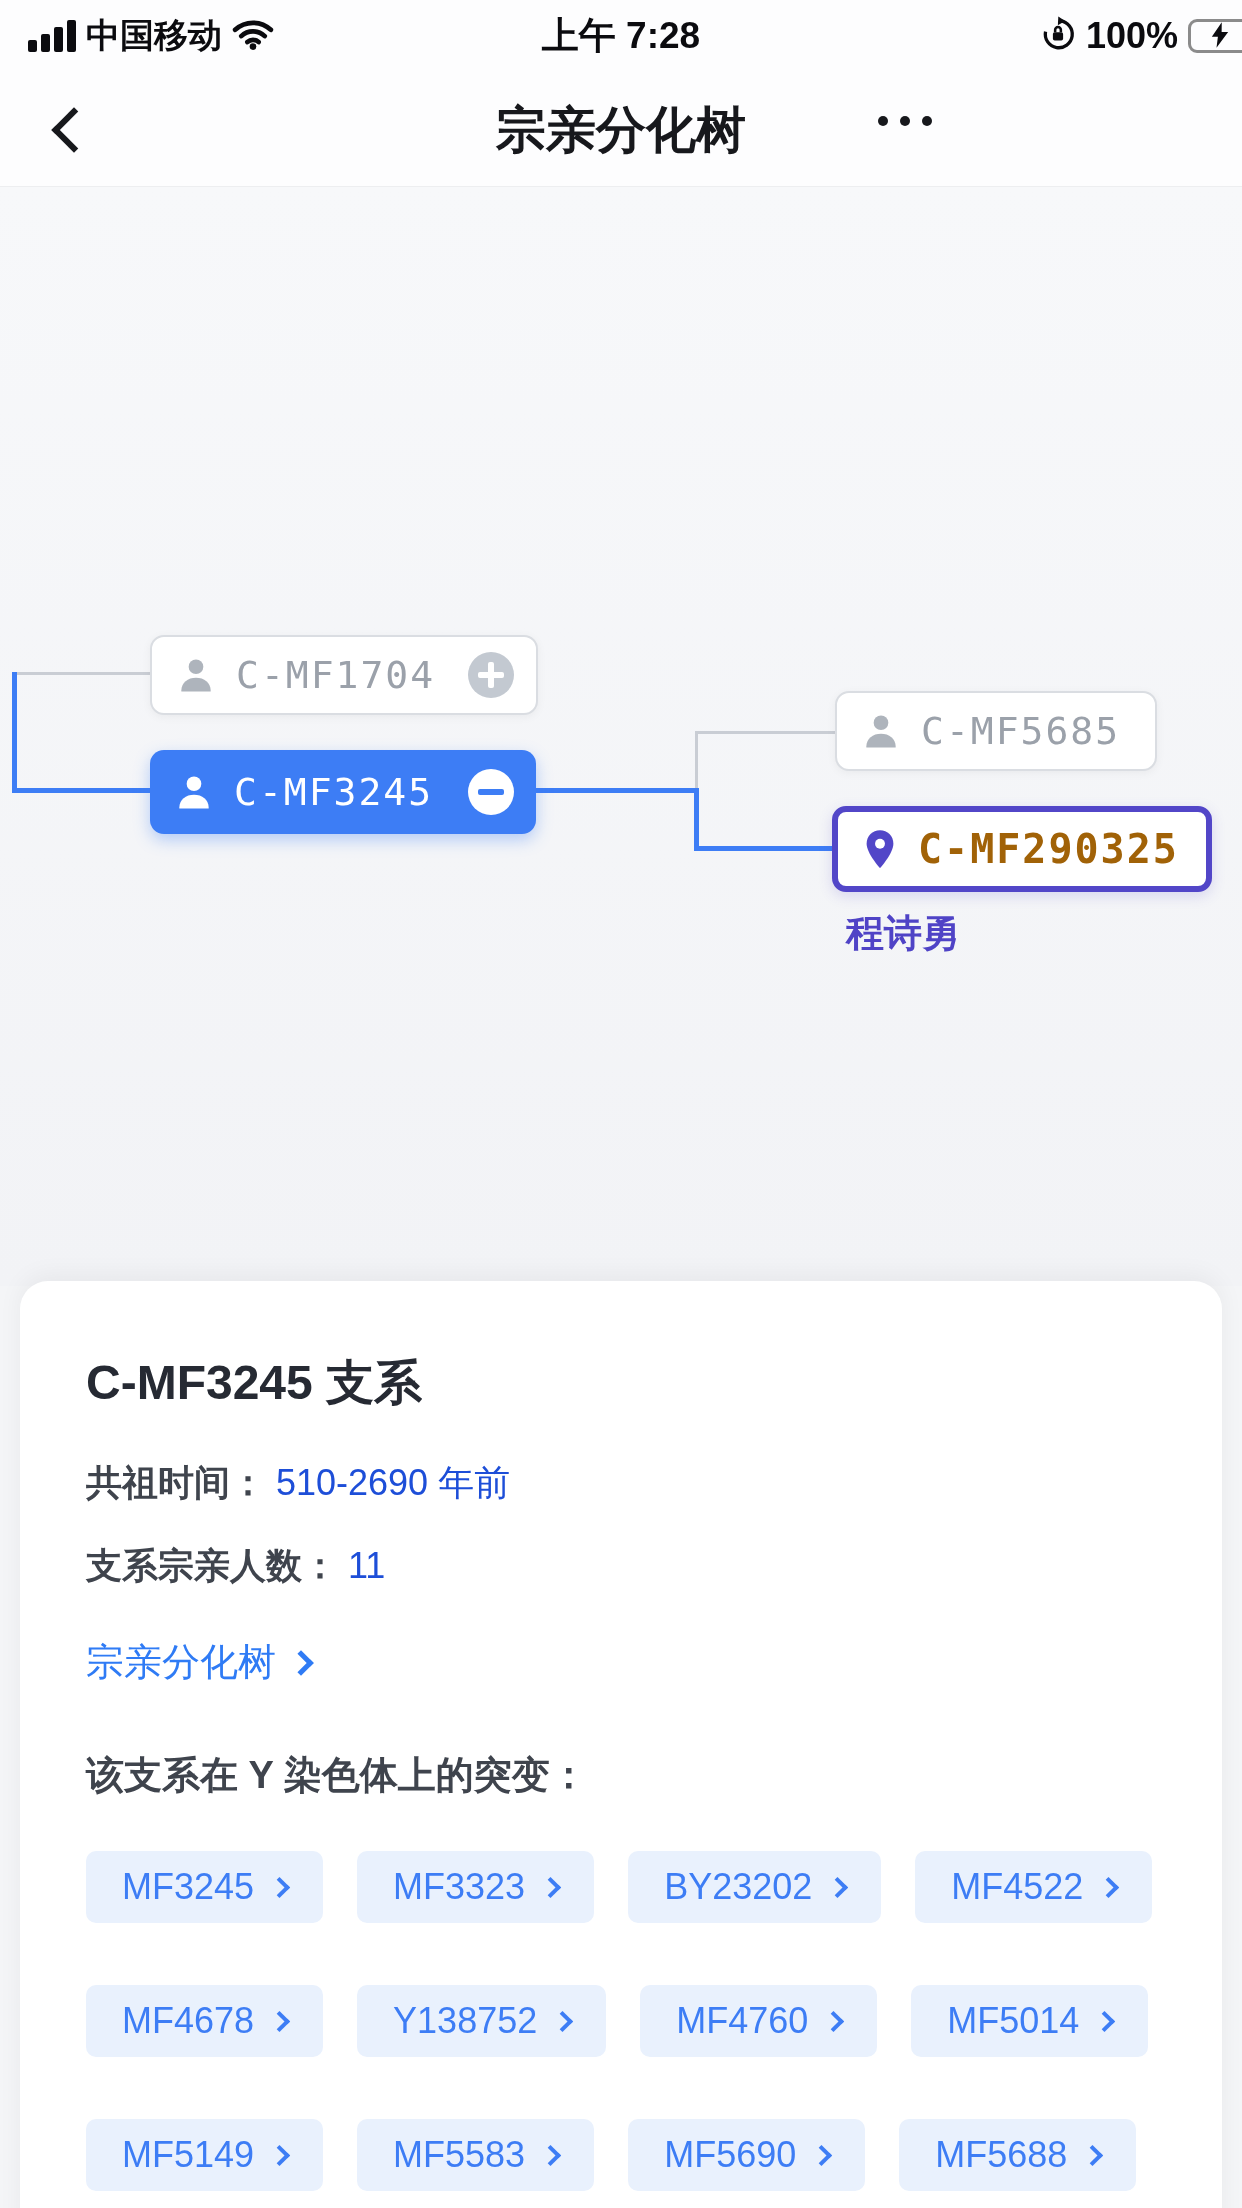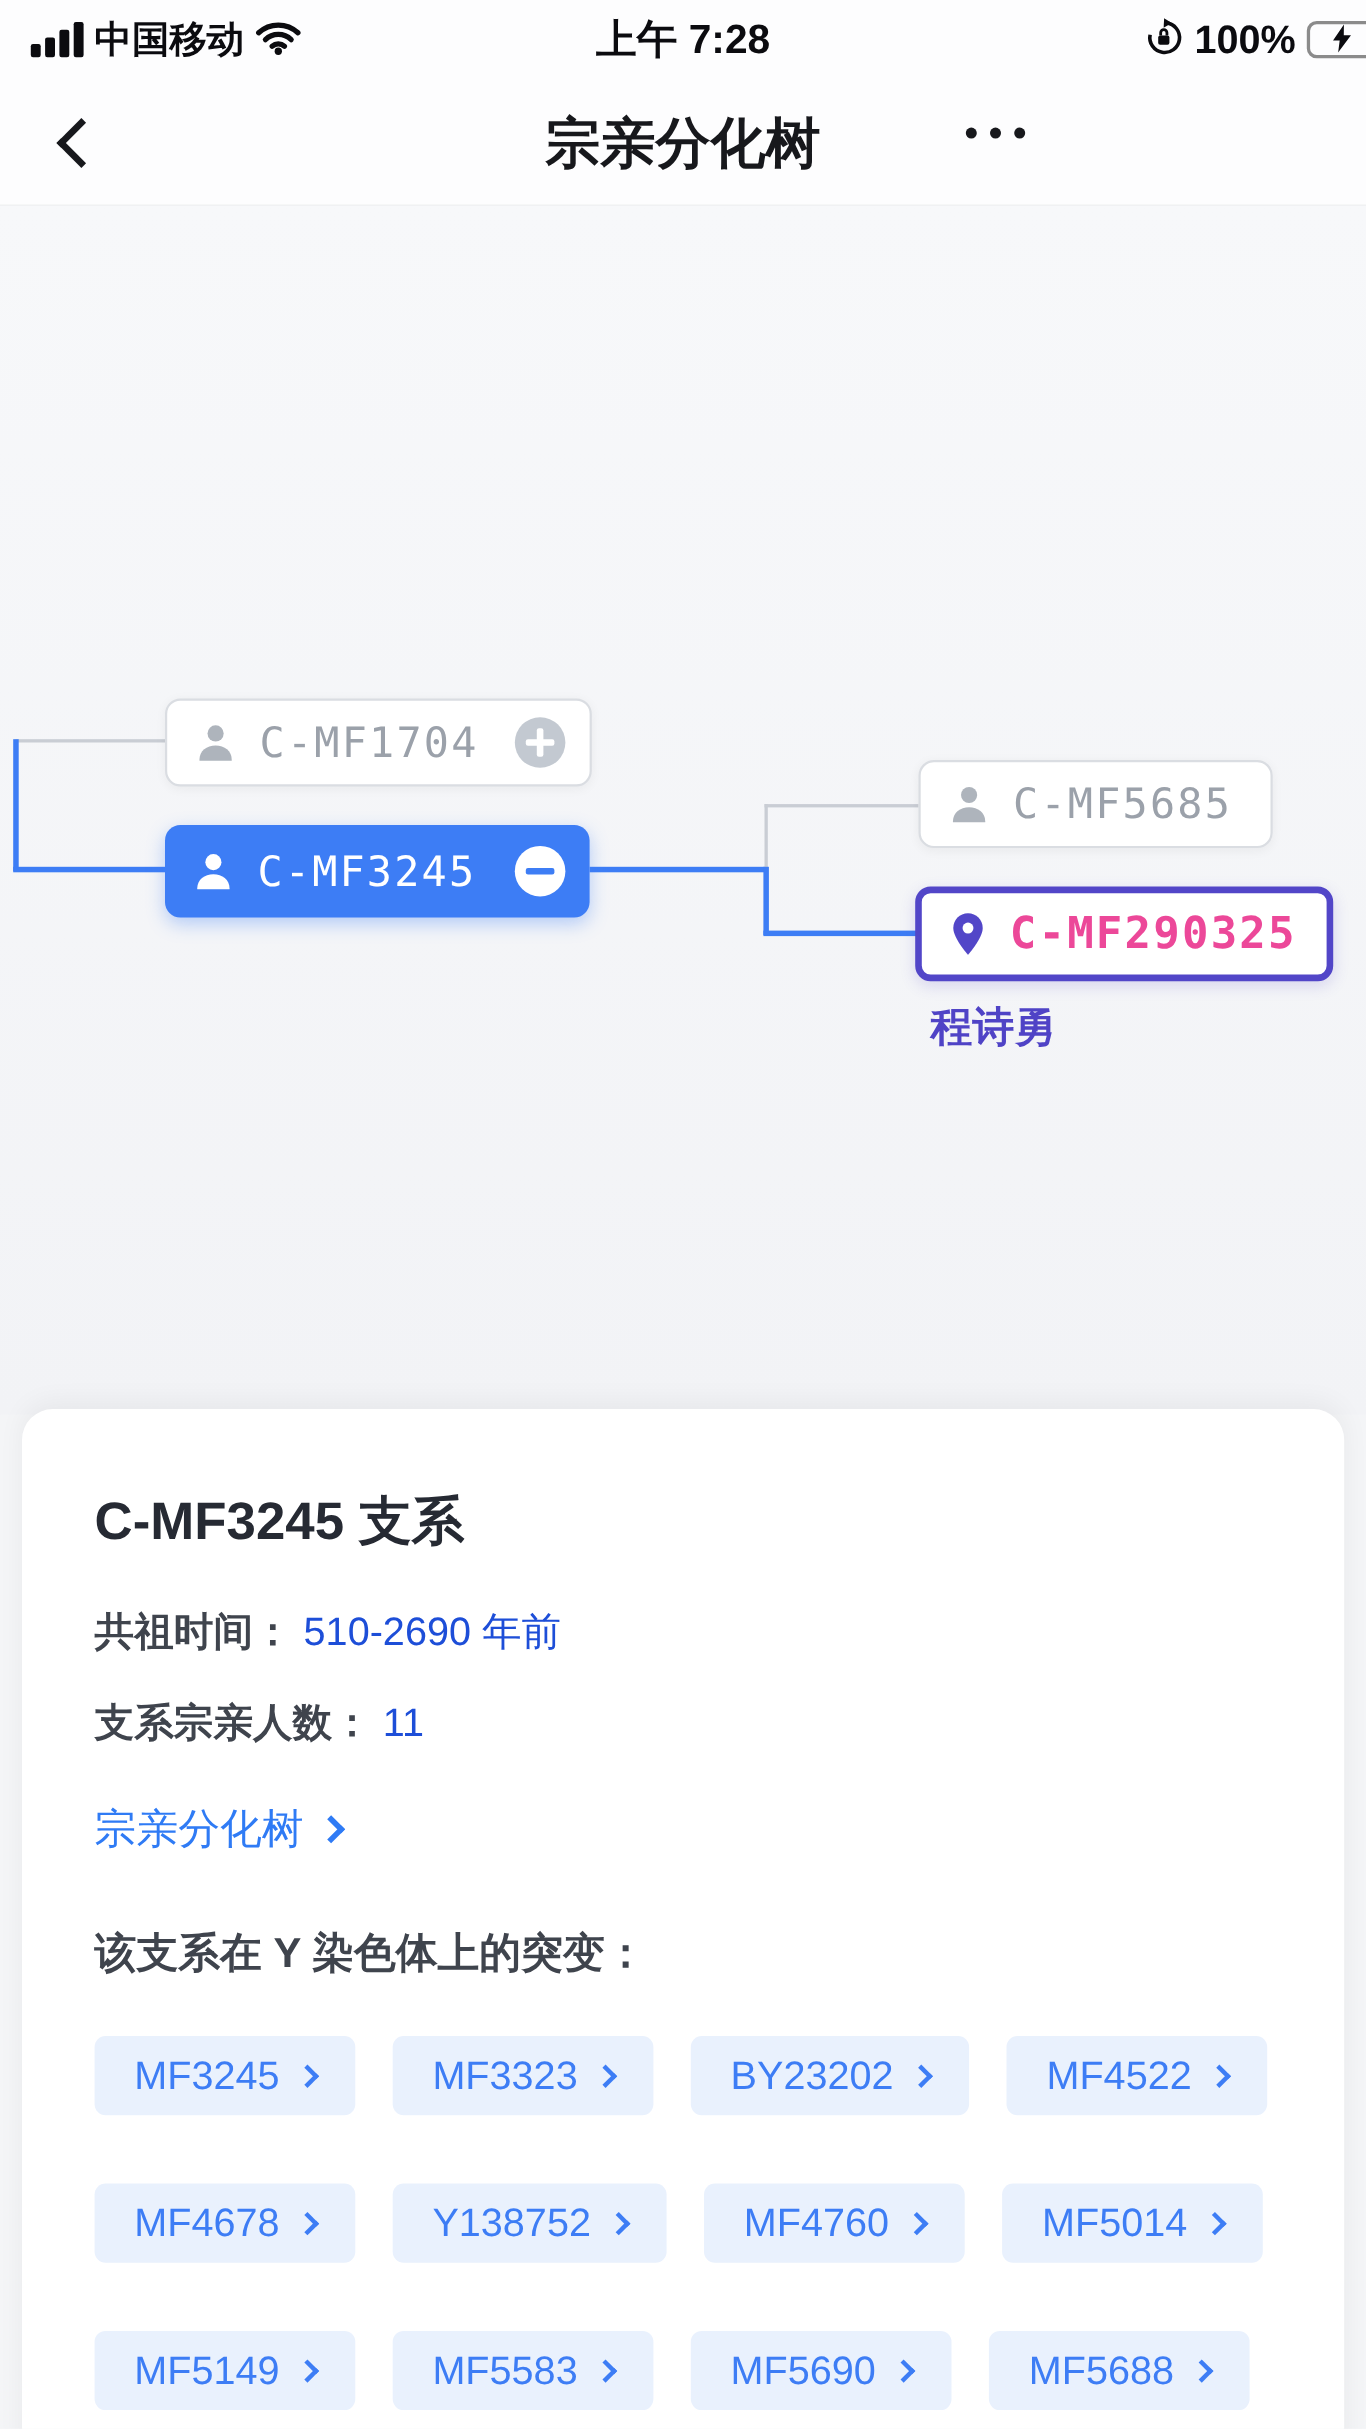--- a/index.html
+++ b/index.html
@@ -39,21 +39,21 @@
   .edge{position:absolute;z-index:1;}
   .edge.gray{background:#C9CDD4;}
   .edge.blue{background:#3D7DF5;}
   .node{position:absolute;display:flex;align-items:center;box-sizing:border-box;z-index:2;border-radius:14px;}
   .node .mono{font-family:"DejaVu Sans Mono","Liberation Mono",monospace;letter-spacing:2px;}
   .node-plain{background:#FFFFFF;border:2px solid #DADDE2;box-shadow:0 2px 10px rgba(0,0,0,0.05);padding:0 22px;gap:18px;}
   .node-plain .mono{font-size:38px;color:#9BA1AA;}
   .node-active{background:#3D7DF5;box-shadow:0 6px 16px rgba(61,125,245,0.35);padding:0 22px;gap:18px;}
   .node-active .mono{font-size:38px;color:#FFFFFF;}
   .node-selected{background:#FFFFFF;border:6px solid #5246C8;box-shadow:0 4px 14px rgba(82,70,200,0.18);padding:0 20px;gap:16px;}
-  .node-selected .mono{font-size:40px;font-weight:700;color:#ec4899;}
+  .node-selected .mono{font-size:40px;font-weight:700;color:#a16207;}
   .picon{width:44px;height:44px;flex:0 0 auto;}
   .circle-btn{width:46px;height:46px;border-radius:50%;margin-left:auto;position:relative;flex:0 0 auto;cursor:pointer;}
   .btn-plus{background:#C3C9D1;}
   .btn-plus::before,.btn-plus::after{content:"";position:absolute;background:#FFFFFF;border-radius:2px;}
   .btn-plus::before{left:10px;top:20px;width:26px;height:6px;}
   .btn-plus::after{left:20px;top:10px;width:6px;height:26px;}
   .btn-minus{background:#FFFFFF;}
   .btn-minus::before{content:"";position:absolute;left:10px;top:20px;width:26px;height:6px;background:#3D7DF5;border-radius:2px;}
   .person-name{position:absolute;font-size:38px;font-weight:600;color:#4F43C6;z-index:2;}
   

